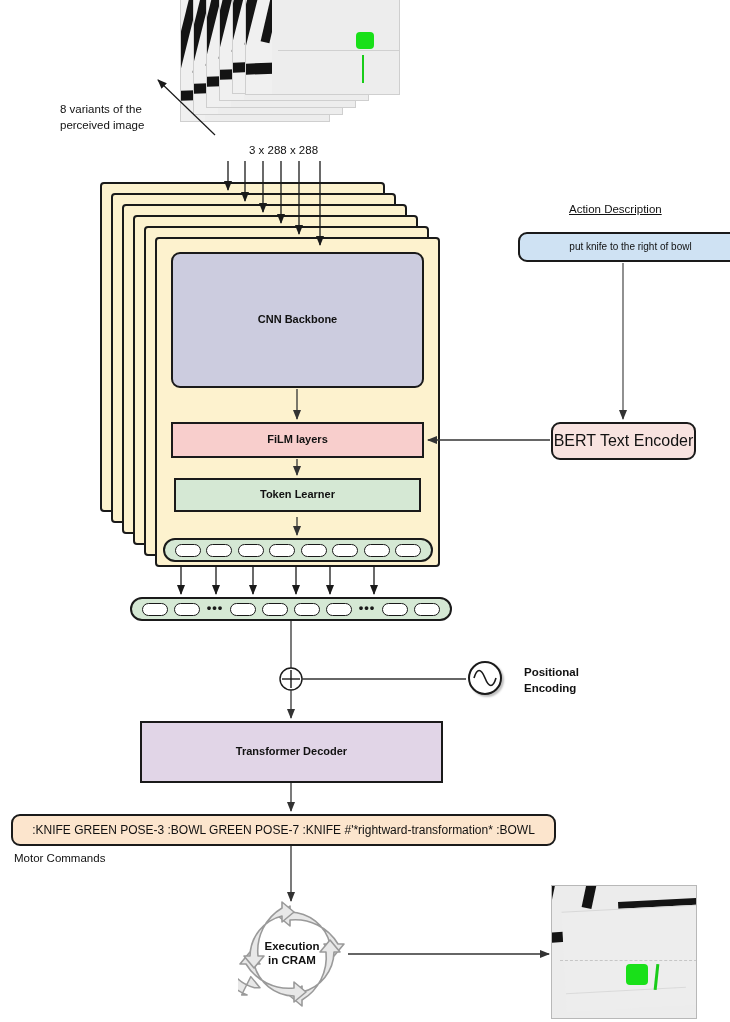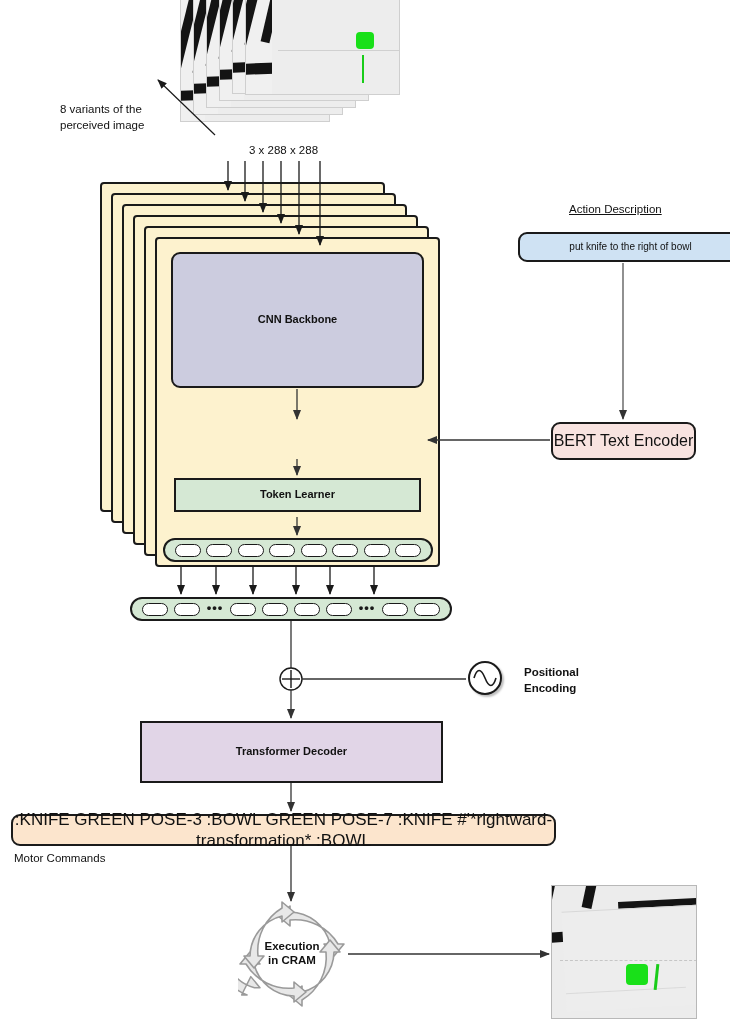--- a/index.html
+++ b/index.html
@@ -250,20 +250,23 @@
   <div class="card" style="left:111px; top:193px; width:285px; height:330px;"></div>
   <div class="card" style="left:122px; top:204px; width:285px; height:330px;"></div>
   <div class="card" style="left:133px; top:215px; width:285px; height:330px;"></div>
   <div class="card" style="left:144px; top:226px; width:285px; height:330px;"></div>
   <div class="card" style="left:155px; top:237px; width:285px; height:330px;"></div>
 
   <div class="node rounded" style="left:171px; top:252px; width:253px; height:136px; background:#ccccdf;">
     <span>CNN Backbone</span>
   </div>
 
+  <div class="node" style="left:171px; top:422px; width:253px; height:36px; background:#f8cecc;">
+    <span>FiLM layers</span>
+  </div>
 
   <div class="node" style="left:174px; top:478px; width:247px; height:34px; background:#d5e8d4;">
     <span>Token Learner</span>
   </div>
 
   <div class="tokenstrip" style="left:163px; top:538px; width:270px; height:24px;">
     <div class="pill"></div>
     <div class="pill"></div>
     <div class="pill"></div>
     <div class="pill"></div>
@@ -297,21 +300,21 @@
   <div class="pe-circle" style="left:468px; top:661px;">
     <svg width="30" height="30" viewBox="0 0 30 30">
       <path d="M4,15 C7,5 11,5 15,15 C19,25 23,25 26,15" fill="none" stroke="#1a1a1a" stroke-width="1.6"></path>
     </svg>
   </div>
 
   <div class="node" style="left:140px; top:721px; width:303px; height:62px; background:#e1d5e7;">
     <span>Transformer Decoder</span>
   </div>
 
-  <div class="node rounded thin" style="left:11px; top:814px; width:545px; height:32px; background:#fce5cd; font-size:17px;">
+  <div class="node rounded thin" style="left:11px; top:814px; width:545px; height:32px; background:#fce5cd; font-size:12px;">
     <span>:KNIFE GREEN POSE-3 :BOWL GREEN POSE-7 :KNIFE #'*rightward-transformation* :BOWL</span>
   </div>
 
   <div class="cram" style="left:238px; top:900px;">
     <svg width="108" height="108" viewBox="0 0 108 108">
       <g fill="#e8e8e8" stroke="#9a9a9a" stroke-width="1.6" stroke-linejoin="round">
         <path d="M40,16 L52,6 L52,12 A42,42 0 0 1 92,44 L86,44 L96,56 L106,44 L100,44 A50,50 0 0 0 52,20 L52,26 Z"></path>
         <path d="M92,68 L104,58 L104,64 A42,42 0 0 1 64,96 L64,90 L52,100 L64,110 L64,104 A50,50 0 0 0 112,72 L112,78 Z" transform="translate(-24,-8) scale(0.92) rotate(90 54 54)"></path>
         <path d="M40,16 L52,6 L52,12 A42,42 0 0 1 92,44 L86,44 L96,56 L106,44 L100,44 A50,50 0 0 0 52,20 L52,26 Z" transform="rotate(90 54 54)"></path>
         <path d="M40,16 L52,6 L52,12 A42,42 0 0 1 92,44 L86,44 L96,56 L106,44 L100,44 A50,50 0 0 0 52,20 L52,26 Z" transform="rotate(180 54 54)"></path>

